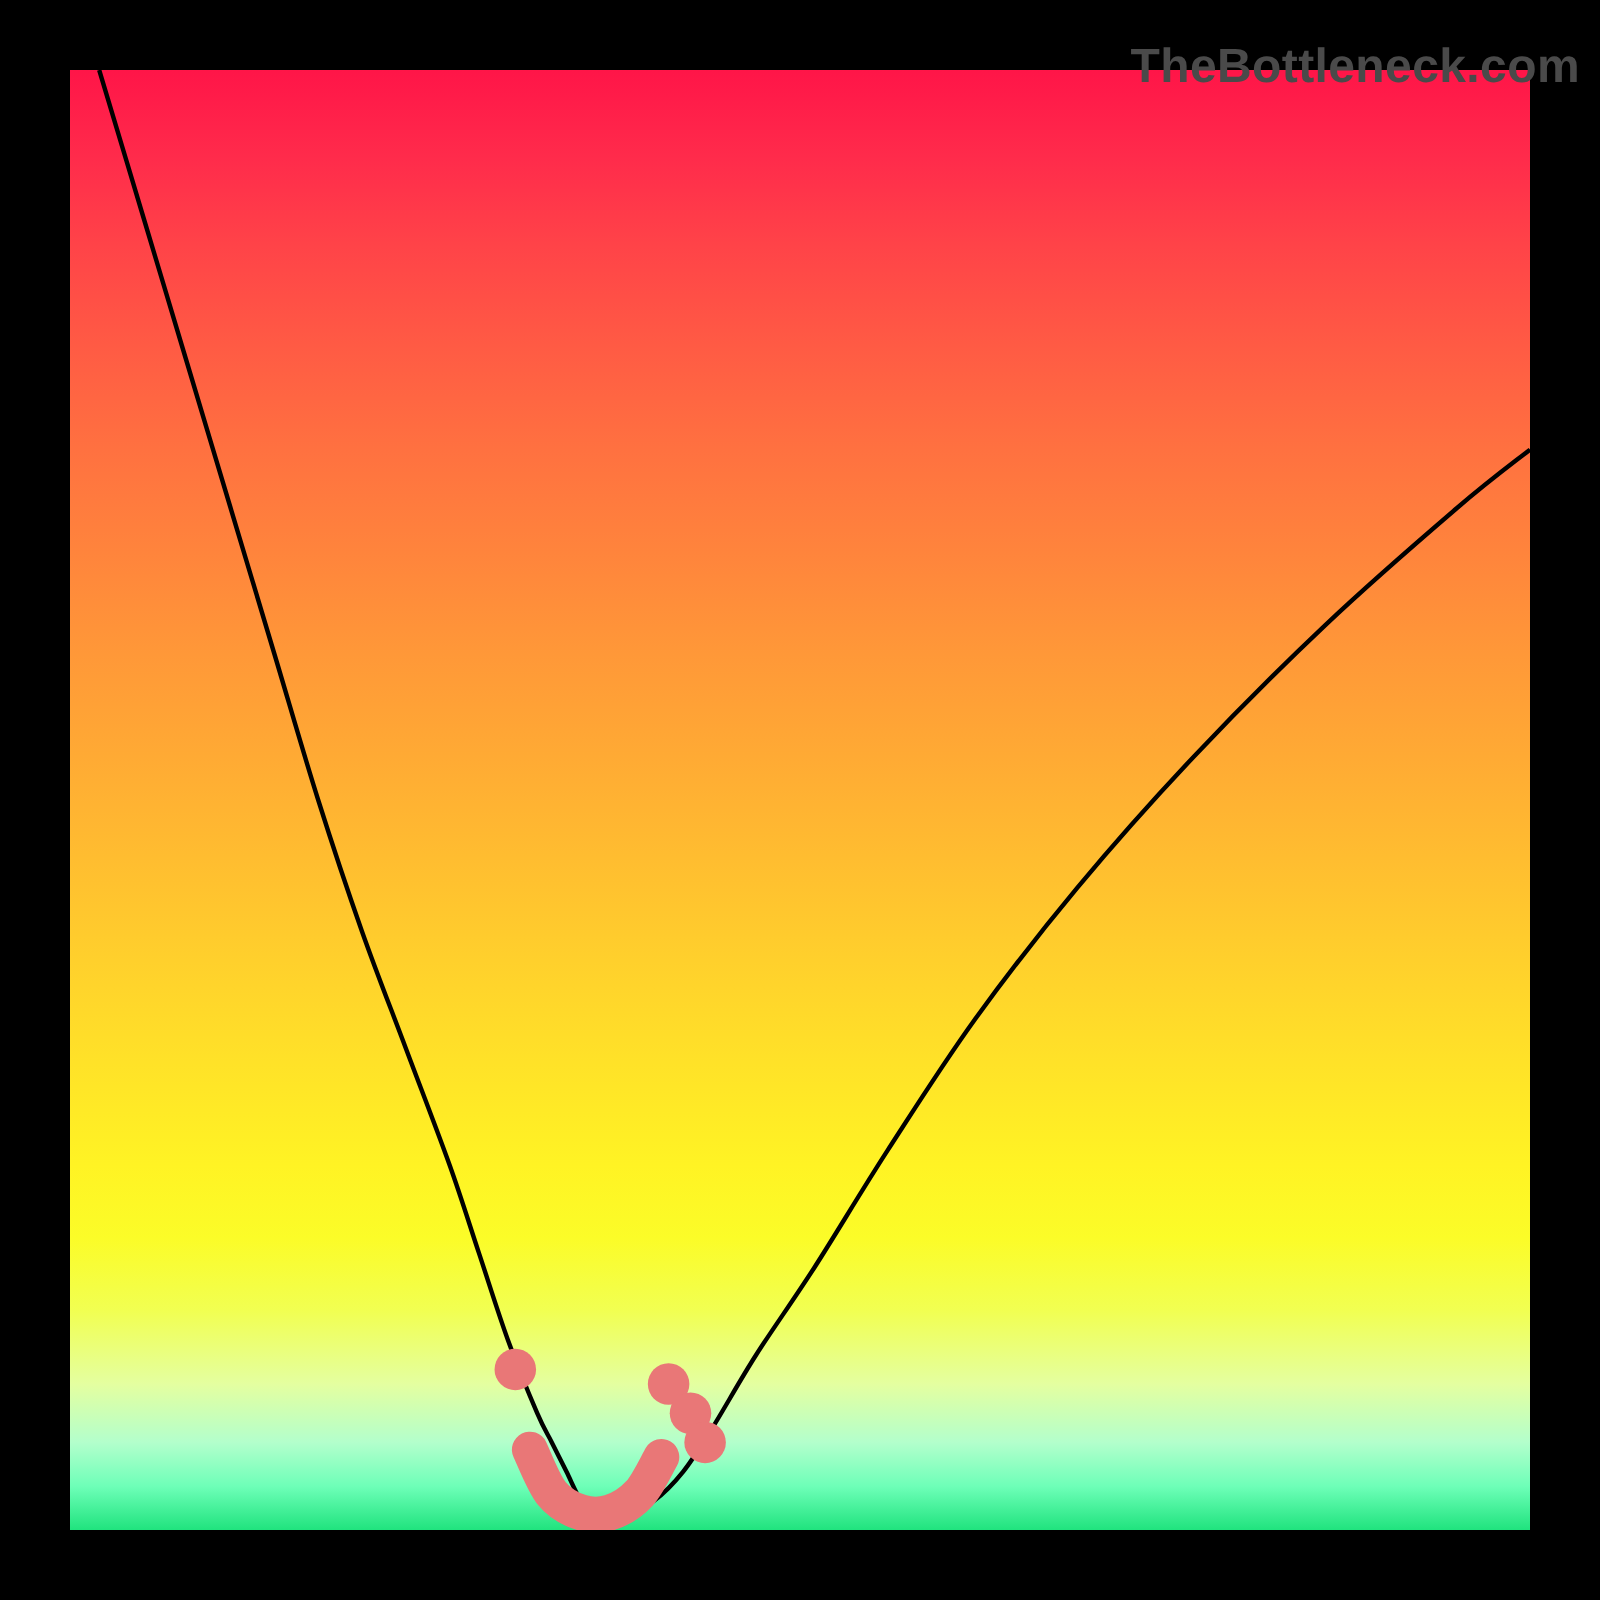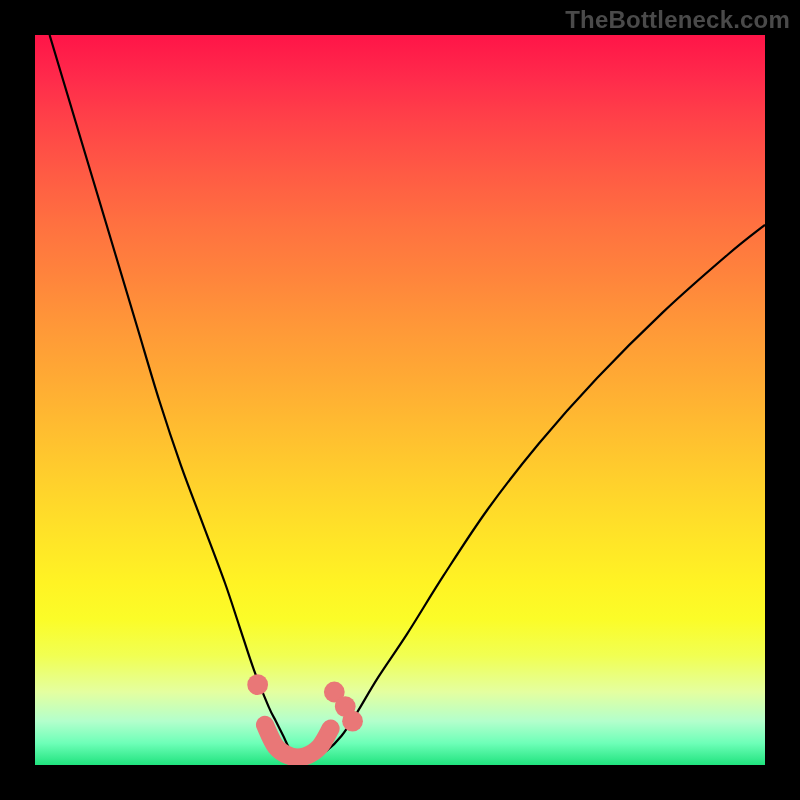--- a/index.html
+++ b/index.html
@@ -5,21 +5,21 @@
   * { margin: 0; padding: 0; box-sizing: border-box; }
   html, body { width: 800px; height: 800px; overflow: hidden; background: #000; }
   .frame {
     position: relative;
     width: 800px;
     height: 800px;
     background: #000;
   }
   .watermark {
     position: absolute;
-    top: 6px;
+    top: 20px;
     right: 10px;
     font-family: Arial, Helvetica, sans-serif;
     font-size: 24px;
     font-weight: 600;
     color: #4a4a4a;
     letter-spacing: 0.2px;
     z-index: 10;
   }
   .plot-area {
     position: absolute;

